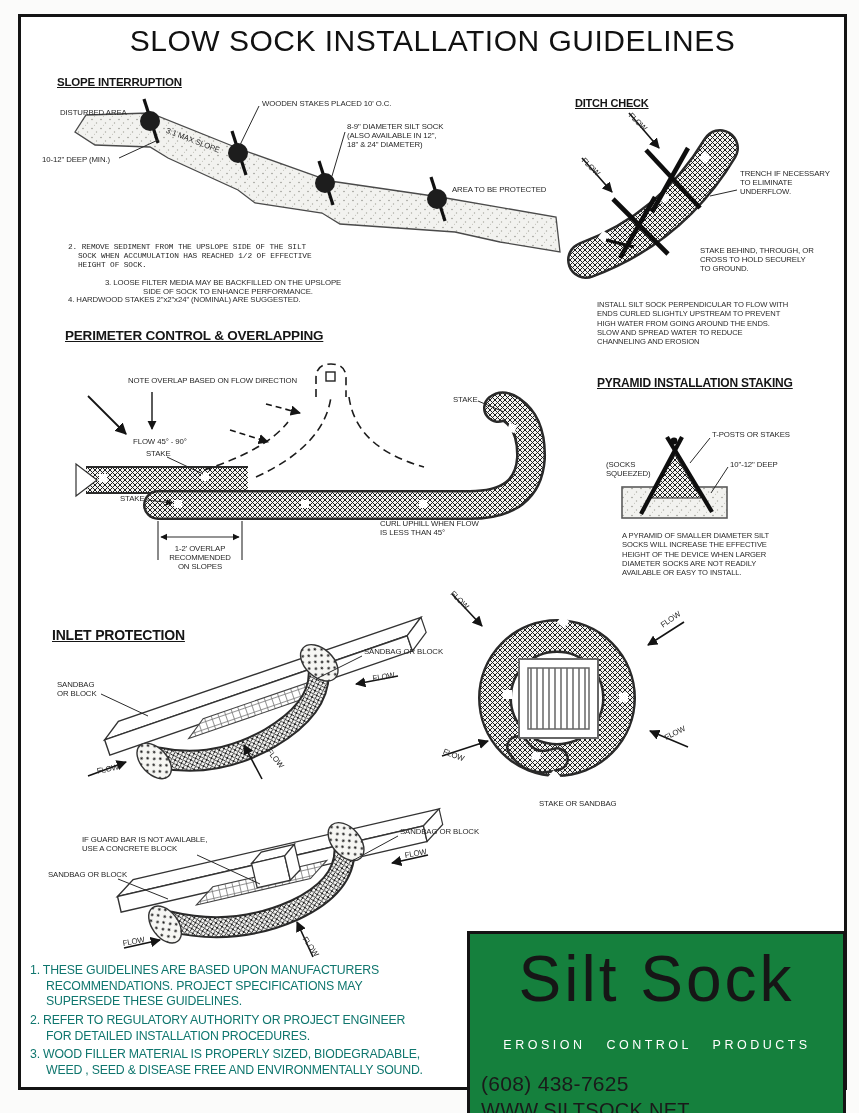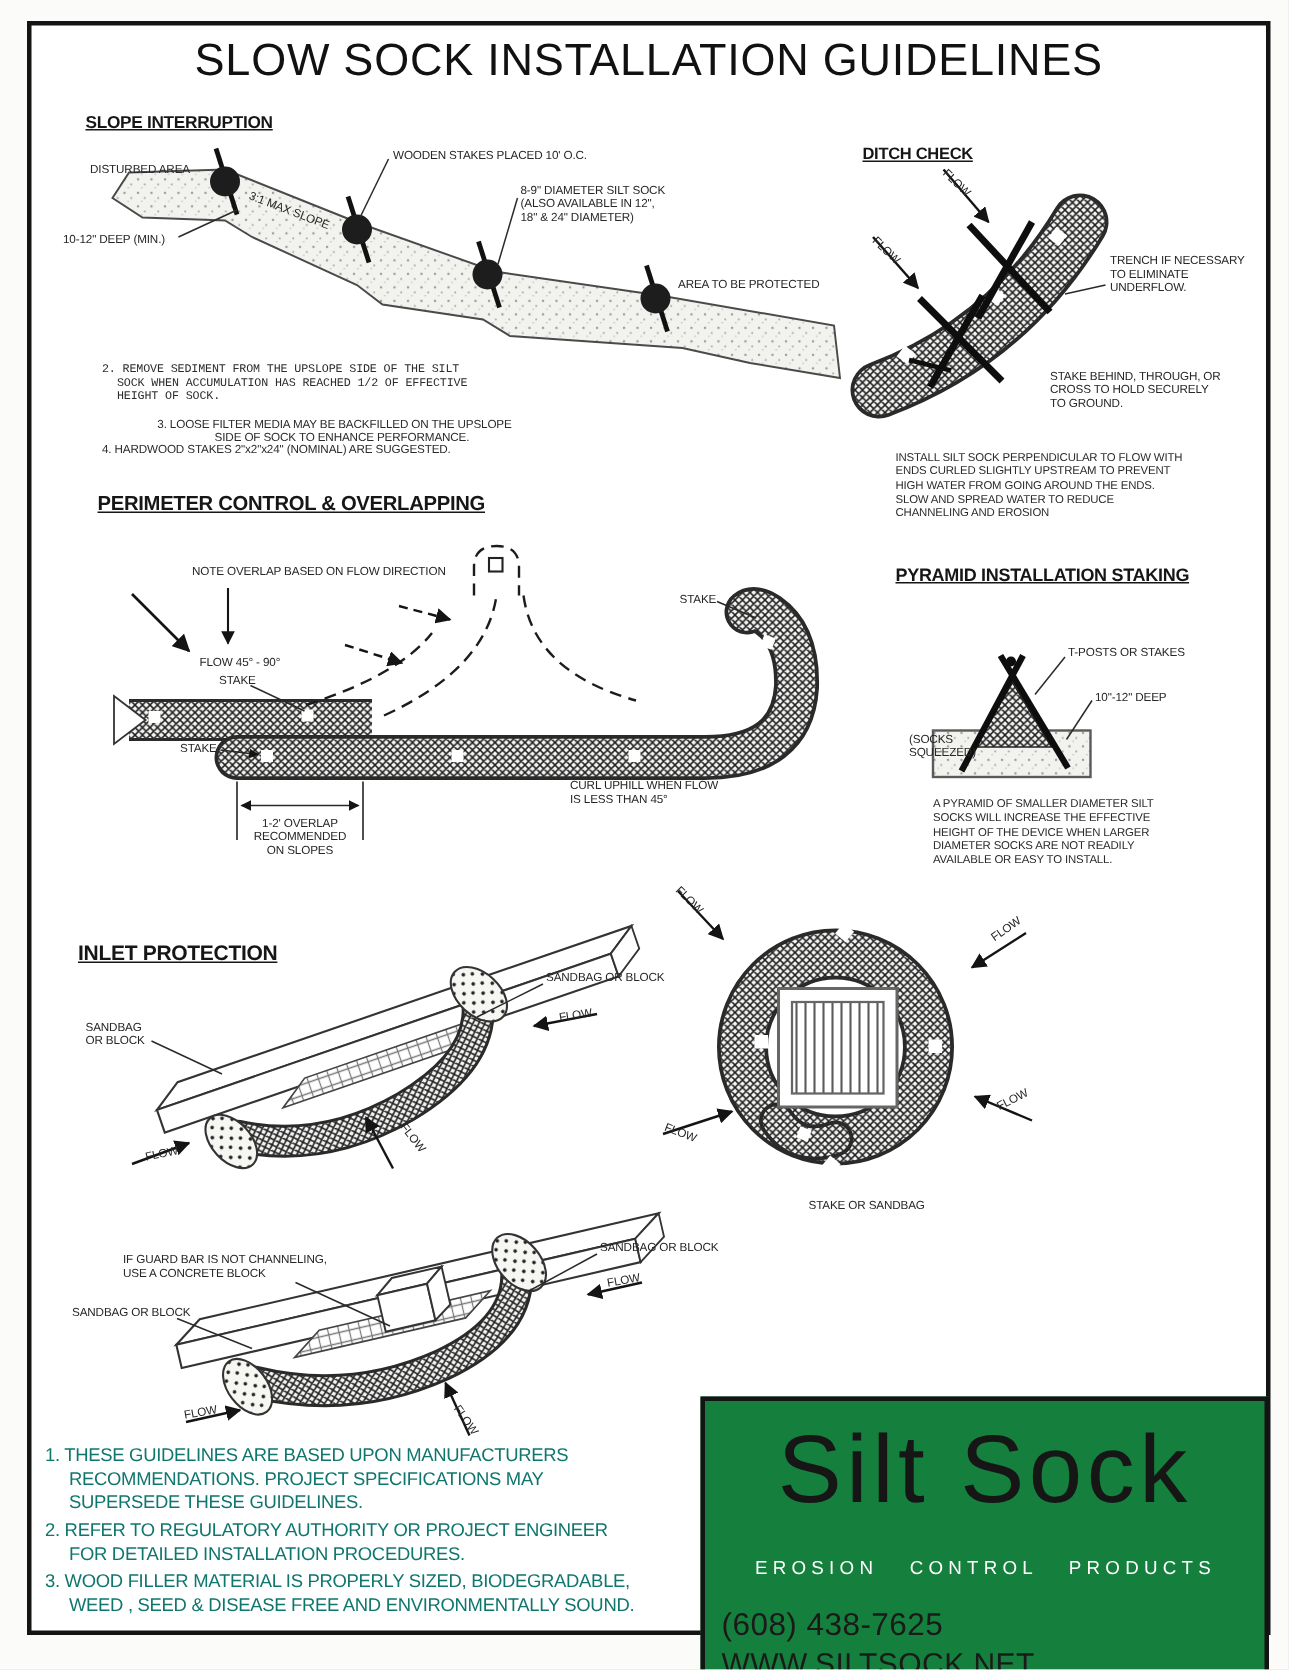--- a/index.html
+++ b/index.html
@@ -273,21 +273,21 @@
 CROSS TO HOLD SECURELY
 TO GROUND.</div>
   <div class="para" style="left:597px;top:300px;width:200px;">INSTALL SILT SOCK PERPENDICULAR TO FLOW WITH
 ENDS CURLED SLIGHTLY UPSTREAM TO PREVENT
 HIGH WATER FROM GOING AROUND THE ENDS.
 SLOW AND SPREAD WATER TO REDUCE
 CHANNELING AND EROSION</div>
 
   <div class="hd" style="left:597px;top:376px;font-size:12px;">PYRAMID INSTALLATION STAKING</div>
   <div class="lbl" style="left:712px;top:430px;">T-POSTS OR STAKES</div>
-  <div class="lbl" style="left:606px;top:460px;width:64px;margin-top:28px;">(SOCKS
+  <div class="lbl" style="left:606px;top:460px;width:64px;">(SOCKS
 SQUEEZED)</div>
   <div class="lbl" style="left:730px;top:460px;">10"-12" DEEP</div>
   <div class="para" style="left:622px;top:531px;width:175px;">A PYRAMID OF SMALLER DIAMETER SILT
 SOCKS WILL INCREASE THE EFFECTIVE
 HEIGHT OF THE DEVICE WHEN LARGER
 DIAMETER SOCKS ARE NOT READILY
 AVAILABLE OR EASY TO INSTALL.</div>
 
   <div class="hd" style="left:65px;top:328px;font-size:13.5px;">PERIMETER CONTROL &amp; OVERLAPPING</div>
   <div class="lbl" style="left:128px;top:376px;text-align:center;">NOTE OVERLAP BASED ON FLOW DIRECTION</div>
@@ -308,21 +308,21 @@
   <div class="lbl rot" style="left:372px;top:674px;transform:rotate(-9deg);">FLOW</div>
   <div class="lbl rot" style="left:272px;top:747px;transform:rotate(52deg);">FLOW</div>
   <div class="lbl rot" style="left:96px;top:767px;transform:rotate(-12deg);">FLOW</div>
 
   <div class="lbl rot" style="left:455px;top:589px;transform:rotate(45deg);">FLOW</div>
   <div class="lbl rot" style="left:659px;top:622px;transform:rotate(-35deg);">FLOW</div>
   <div class="lbl rot" style="left:663px;top:734px;transform:rotate(-27deg);">FLOW</div>
   <div class="lbl rot" style="left:445px;top:747px;transform:rotate(21deg);">FLOW</div>
   <div class="lbl" style="left:539px;top:799px;">STAKE OR SANDBAG</div>
 
-  <div class="lbl" style="left:82px;top:835px;width:155px;">IF GUARD BAR IS NOT CHANNELING,
+  <div class="lbl" style="left:82px;top:835px;width:155px;">IF GUARD BAR IS NOT AVAILABLE,
 USE A CONCRETE BLOCK</div>
   <div class="lbl" style="left:400px;top:827px;">SANDBAG OR BLOCK</div>
   <div class="lbl" style="left:48px;top:870px;">SANDBAG OR BLOCK</div>
   <div class="lbl rot" style="left:404px;top:851px;transform:rotate(-10deg);">FLOW</div>
   <div class="lbl rot" style="left:122px;top:939px;transform:rotate(-10deg);">FLOW</div>
   <div class="lbl rot" style="left:308px;top:935px;transform:rotate(55deg);">FLOW</div>
 
   <div class="fnote" style="left:46px;top:963px;width:420px;">1. THESE GUIDELINES ARE BASED UPON MANUFACTURERS
 RECOMMENDATIONS. PROJECT SPECIFICATIONS MAY
 SUPERSEDE THESE GUIDELINES.</div>

